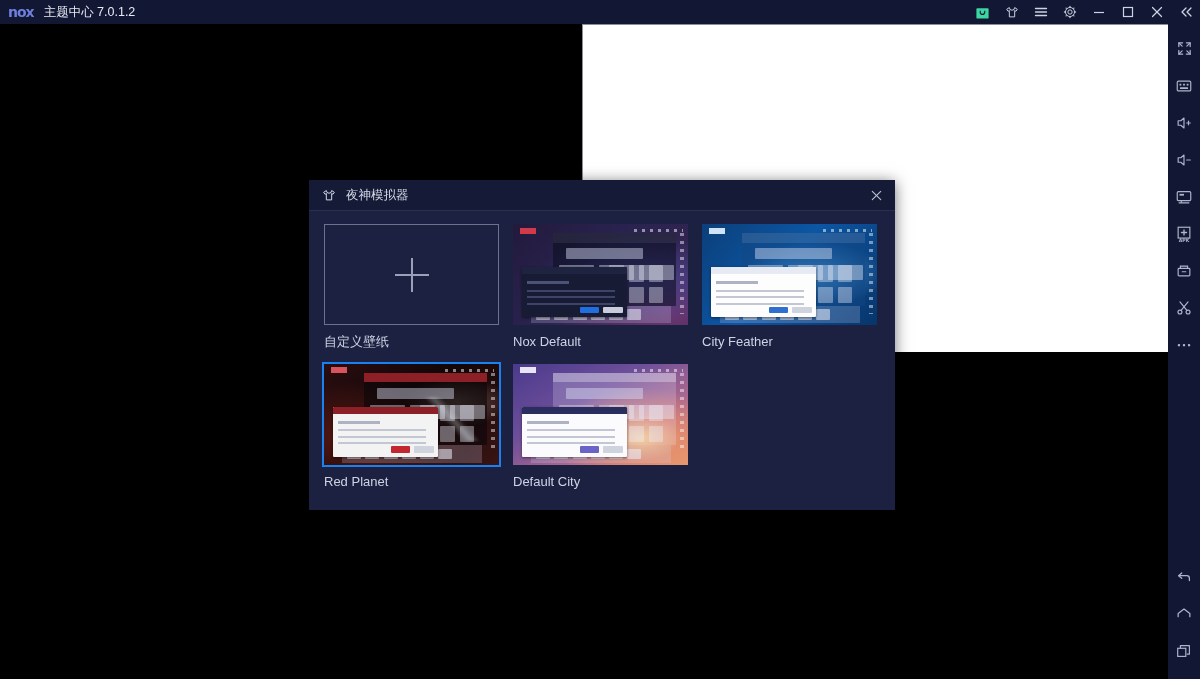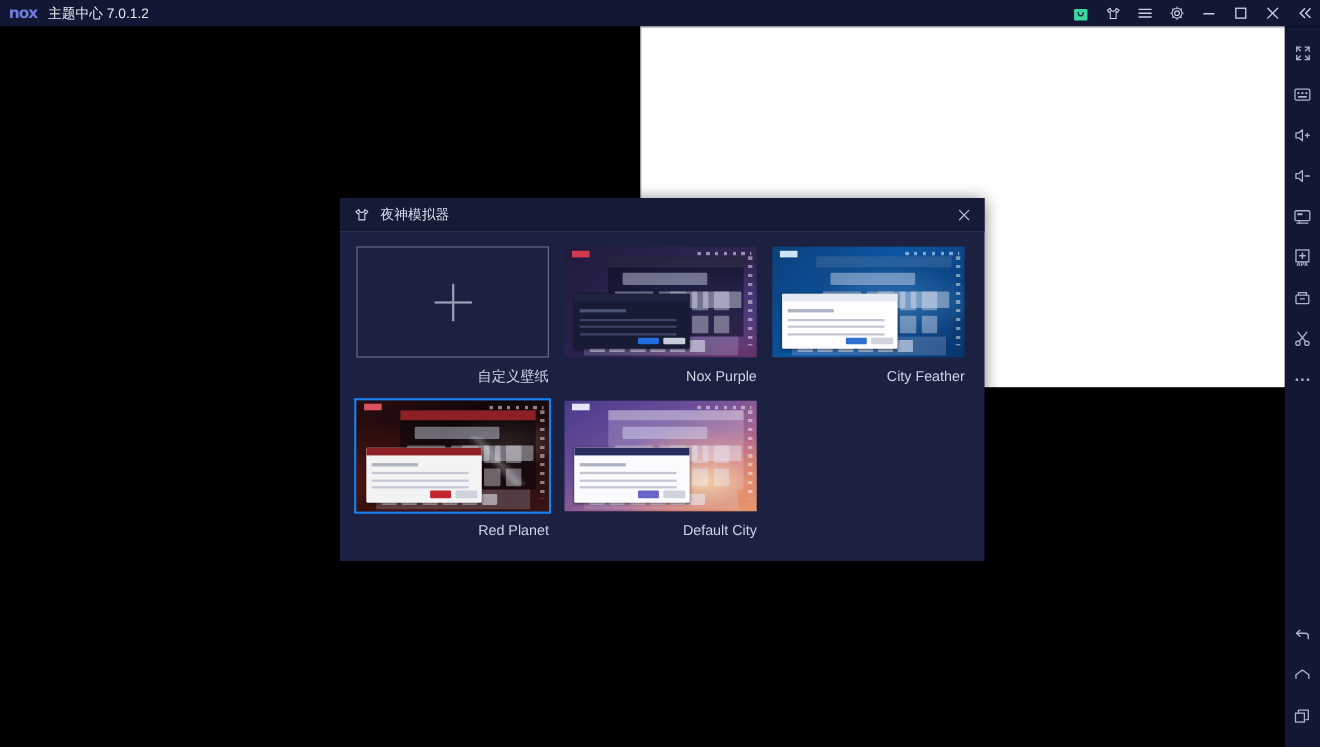--- a/index.html
+++ b/index.html
@@ -80,21 +80,21 @@
   }
   .theme-card{
     width:175px;
   }
   .thumb{
     width:175px; height:101px; position:relative; overflow:hidden;
     background:#1c2142;
   }
   .thumb.sel{ outline:2px solid #1a82f0; outline-offset:0px; }
   .theme-label{
-    margin-top:9px; text-align:right; font-size:13px; color:#ced3e4;
+    margin-top:9px; text-align:left; font-size:13px; color:#ced3e4;
     line-height:1.2;
   }
 
   
   .thumb.custom{
     border:1px solid #6d728c; background:#1c2142;
     display:flex; align-items:center; justify-content:center;
   }
   .plus{ position:relative; width:34px; height:34px; }
   .plus:before,.plus:after{
@@ -483,21 +483,21 @@
             <div class="bar"></div>
             <div class="ln l1"></div>
               <div class="ln l2"></div>
               <div class="ln l3"></div>
               <div class="ln l4"></div>
             <div class="btn primary"></div>
               <div class="btn secondary"></div>
           </div>
         </div>
       </div>
-      <div class="theme-label">Nox Purple</div>
+      <div class="theme-label">Nox Default</div>
     </div>
 
     <div class="theme-card">
       <div class="thumb">
         <div class="mock t-blue">
           <div class="mk-tag"></div>
           <div class="mk-win">
               <div class="mk-titlebar"></div>
             </div>
           <div class="mk-dots"></div>

